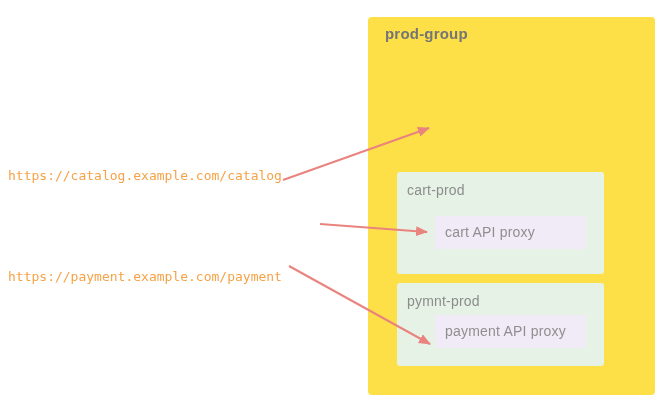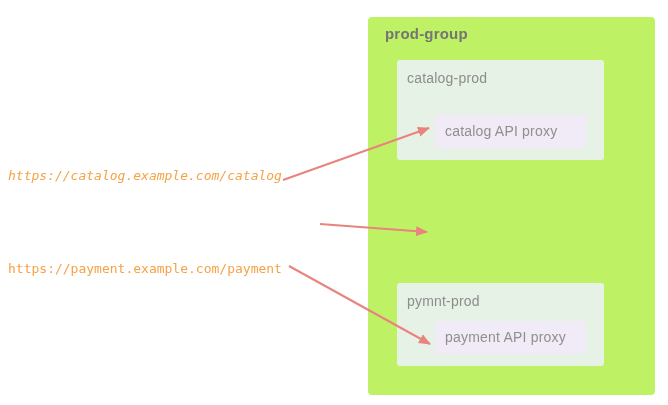--- a/index.html
+++ b/index.html
@@ -26,31 +26,31 @@
   }
   .request-url {
     position: absolute;
     left: 8px;
     font-family: "DejaVu Sans Mono", monospace;
     font-size: 13px;
     line-height: 15px;
     color: #f6a246;
     white-space: nowrap;
   }
-  .url-1 { top: 168px; font-style: italic; }
+  .url-1 { top: 168px; }
   .url-2 { top: 216px; }
-  .url-3 { top: 261px; }
+  .url-3 { top: 269px; }
 
   .prod-group {
     position: absolute;
     left: 368px;
     top: 17px;
     width: 287px;
     height: 378px;
-    background: #bef264;
+    background: #fde047;
     border-radius: 4px;
   }
   .group-title {
     position: absolute;
     left: 17px;
     top: 8px;
     font-size: 15px;
     font-weight: bold;
     color: #757575;
     letter-spacing: 0.2px;
@@ -83,21 +83,21 @@
     font-size: 14px;
     line-height: 33px;
     color: #8f8f8f;
     padding-left: 10px;
     box-sizing: border-box;
     white-space: nowrap;
     letter-spacing: 0.2px;
   }
   .proxy-1 { top: 55px; }
   .proxy-2 { top: 44px; }
-  .proxy-3 { top: 38px; }
+  .proxy-3 { top: 32px; }
 
   .arrows-overlay {
     position: absolute;
     left: 0;
     top: 0;
     width: 668px;
     height: 405px;
     pointer-events: none;
   }
   .arrow-line {
@@ -113,25 +113,25 @@
 
 
   <div class="request-url url-1">https://catalog.example.com/catalog</div>
 
 
   <div class="request-url url-3">https://payment.example.com/payment</div>
 
   <div class="prod-group">
     <div class="group-title">prod-group</div>
 
-    <div class="env-box env-1">
-      <div class="env-label">catalog-prod</div>
-      <div class="proxy-box proxy-1">catalog API proxy</div>
+
+    <div class="env-box env-2">
+      <div class="env-label">cart-prod</div>
+      <div class="proxy-box proxy-2">cart API proxy</div>
     </div>
-
 
     <div class="env-box env-3">
       <div class="env-label">pymnt-prod</div>
       <div class="proxy-box proxy-3">payment API proxy</div>
     </div>
   </div>
 
   <svg class="arrows-overlay" viewBox="0 0 668 405" xmlns="http://www.w3.org/2000/svg" aria-hidden="true">
     <defs>
       <marker id="arrowhead" markerWidth="8" markerHeight="6" refX="5.5" refY="2.5" orient="auto">

